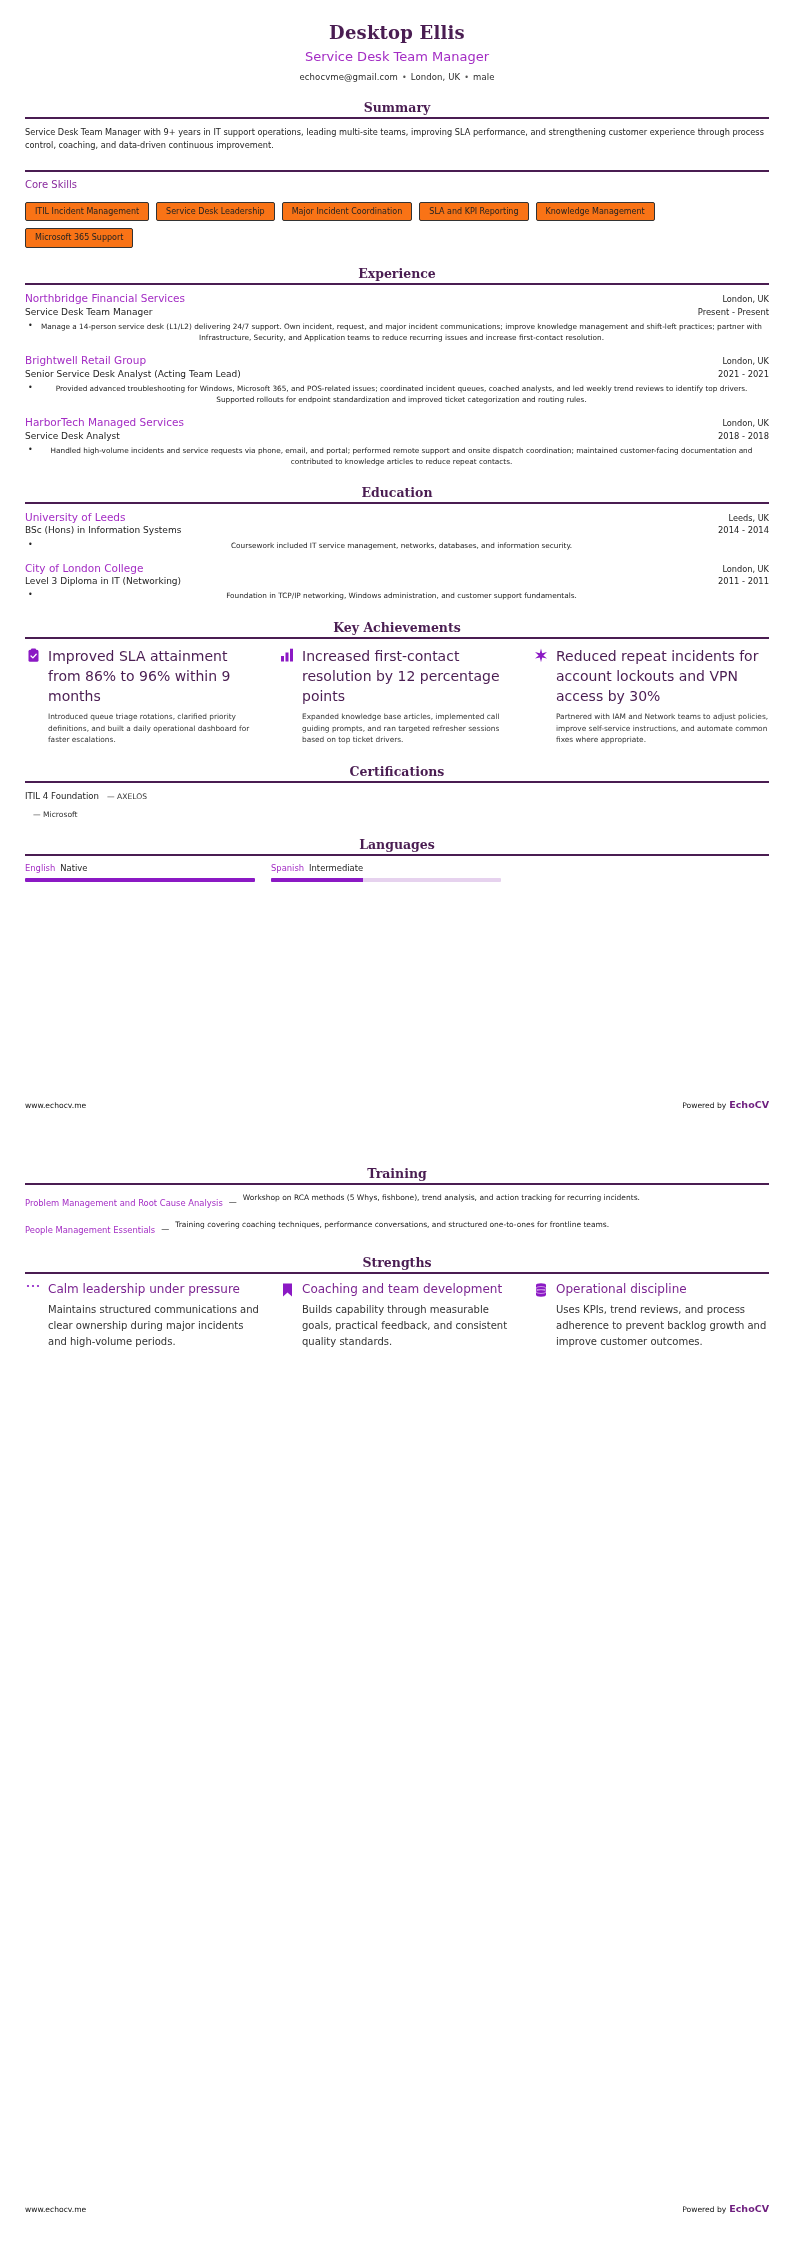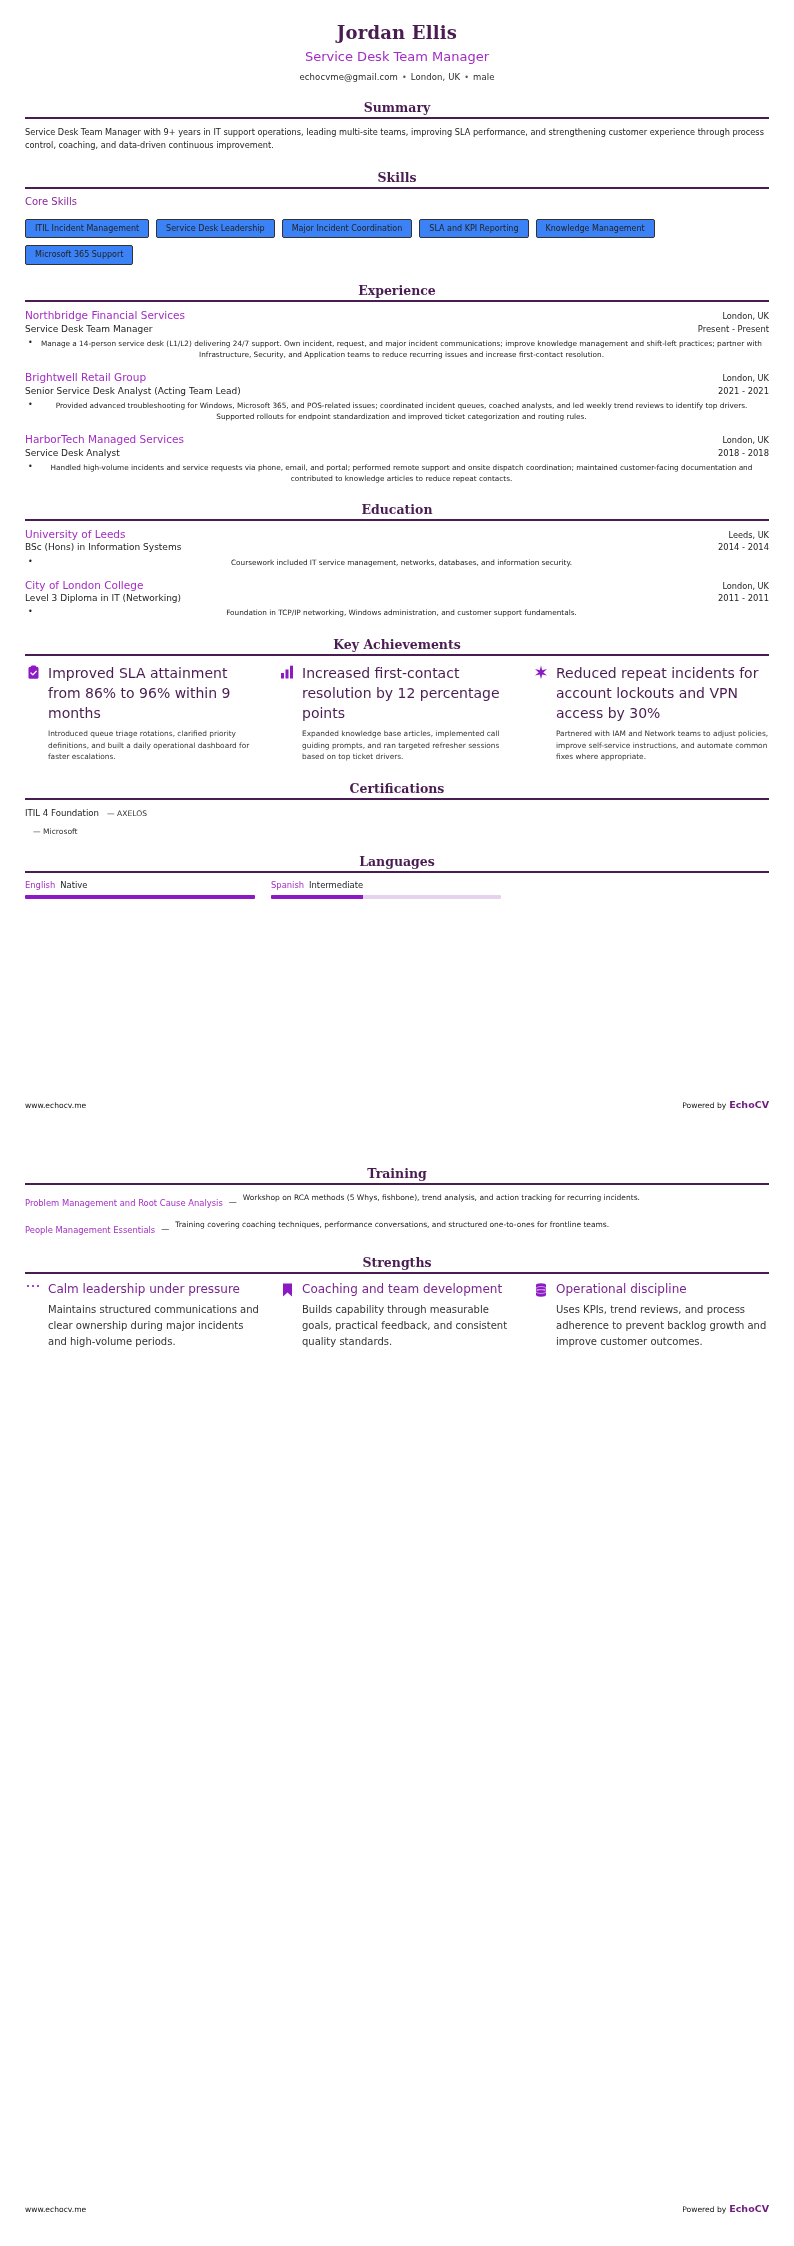--- a/index.html
+++ b/index.html
@@ -95,21 +95,21 @@
     flex-wrap: wrap;
     gap: 7px;
   }
   .pill {
     border: 1px solid #333;
     border-radius: 2px;
     padding: 4px 9px;
     font-size: 8px;
     color: #222;
     line-height: 1.2;
-    background: #3b82f6;
+    background: #f97316;
     white-space: nowrap;
   }
 
   
   .entry {
     margin-bottom: 11px;
   }
   .entry:last-child { margin-bottom: 0; }
   .entry-row {
     display: flex;
@@ -309,37 +309,36 @@
 
   .page2-offset { position: absolute; top: 1148px; left: 0; right: 0; }
 </style>
 </head>
 <body>
 
 <div class="page">
   <div class="sheet">
 
     <div class="header">
-      <div class="name">Jordan Ellis</div>
+      <div class="name">Desktop Ellis</div>
       <div class="headline">Service Desk Team Manager</div>
       <div class="contact">
         <span>echocvme@gmail.com</span><span class="sep">•</span><span>London, UK</span><span class="sep">•</span><span>male</span>
       </div>
     </div>
 
     <div class="section">
       <div class="sec-title">Summary</div>
       <div class="sec-rule"></div>
       <div class="sec-body">
         <div class="summary-text">Service Desk Team Manager with 9+ years in IT support operations, leading multi-site teams, improving SLA performance, and strengthening customer experience through process control, coaching, and data-driven continuous improvement.</div>
       </div>
     </div>
 
     <div class="section">
-      <div class="sec-title">Skills</div>
       <div class="sec-rule"></div>
       <div class="sec-body">
         <div class="skillgroup-title">Core Skills</div>
         <div class="pill-row" id="skills-pills">
             <div class="pill">ITIL Incident Management</div>
             <div class="pill">Service Desk Leadership</div>
             <div class="pill">Major Incident Coordination</div>
             <div class="pill">SLA and KPI Reporting</div>
             <div class="pill">Knowledge Management</div>
             <div class="pill">Microsoft 365 Support</div>

